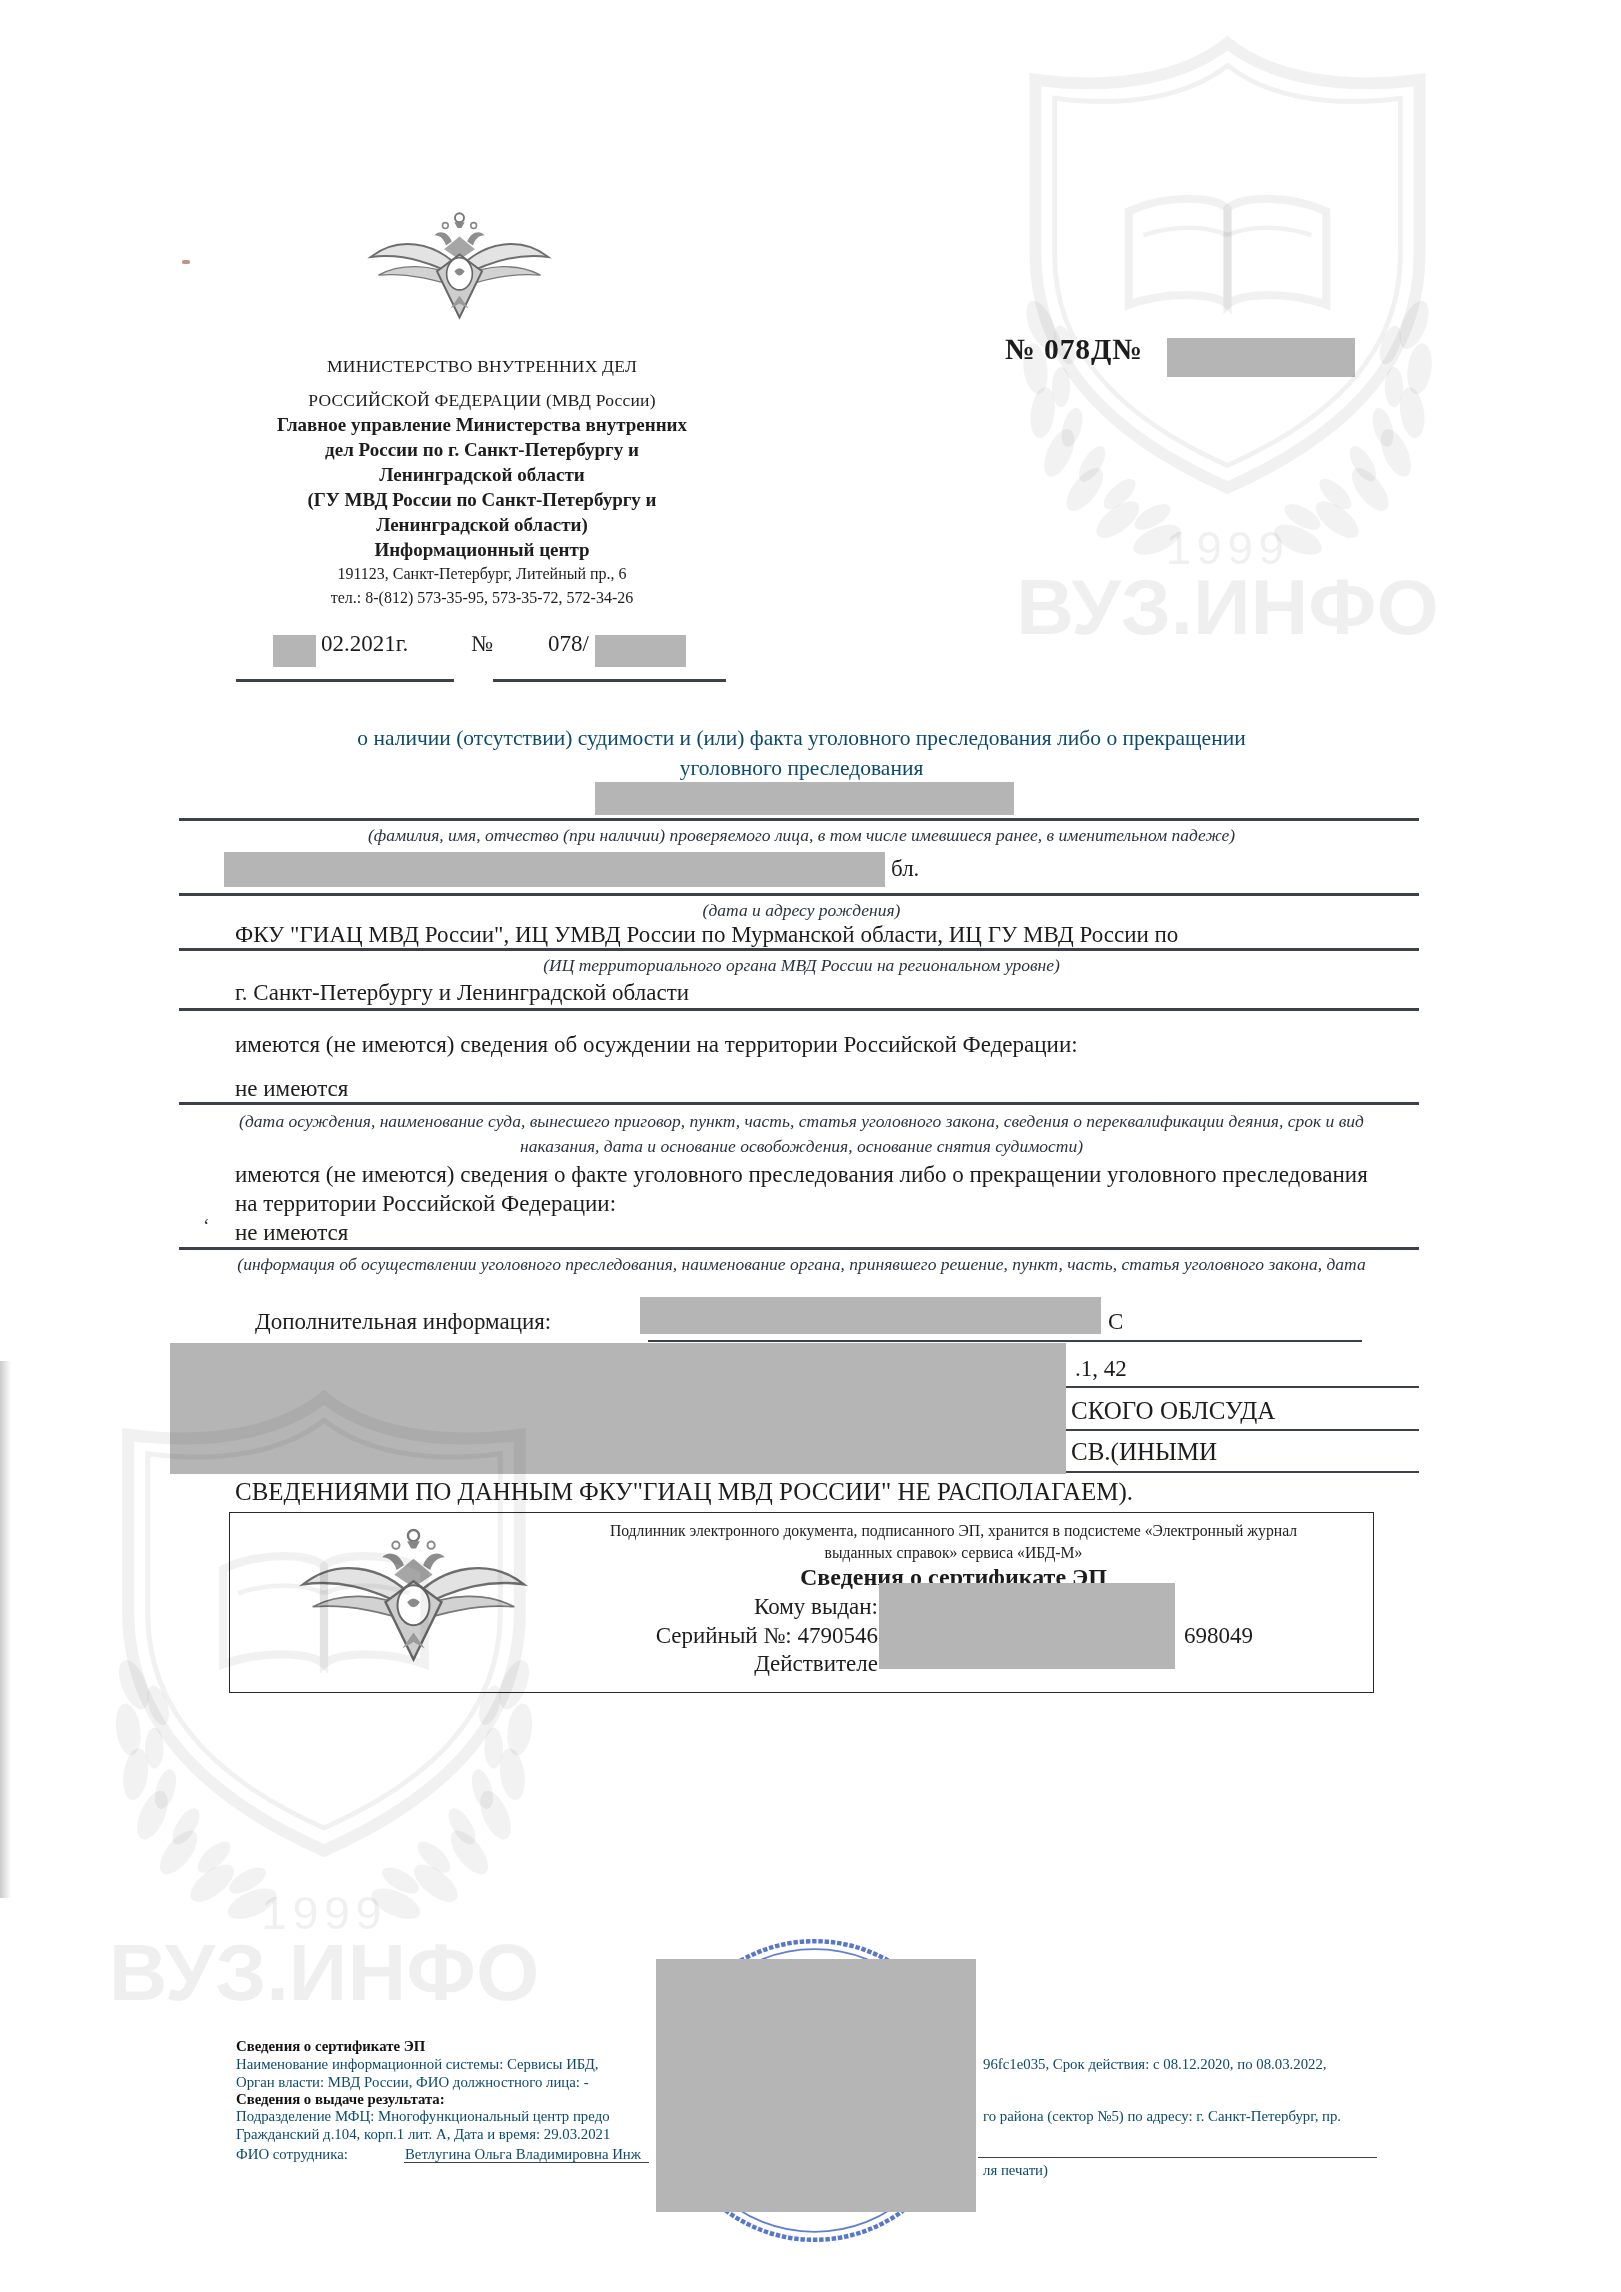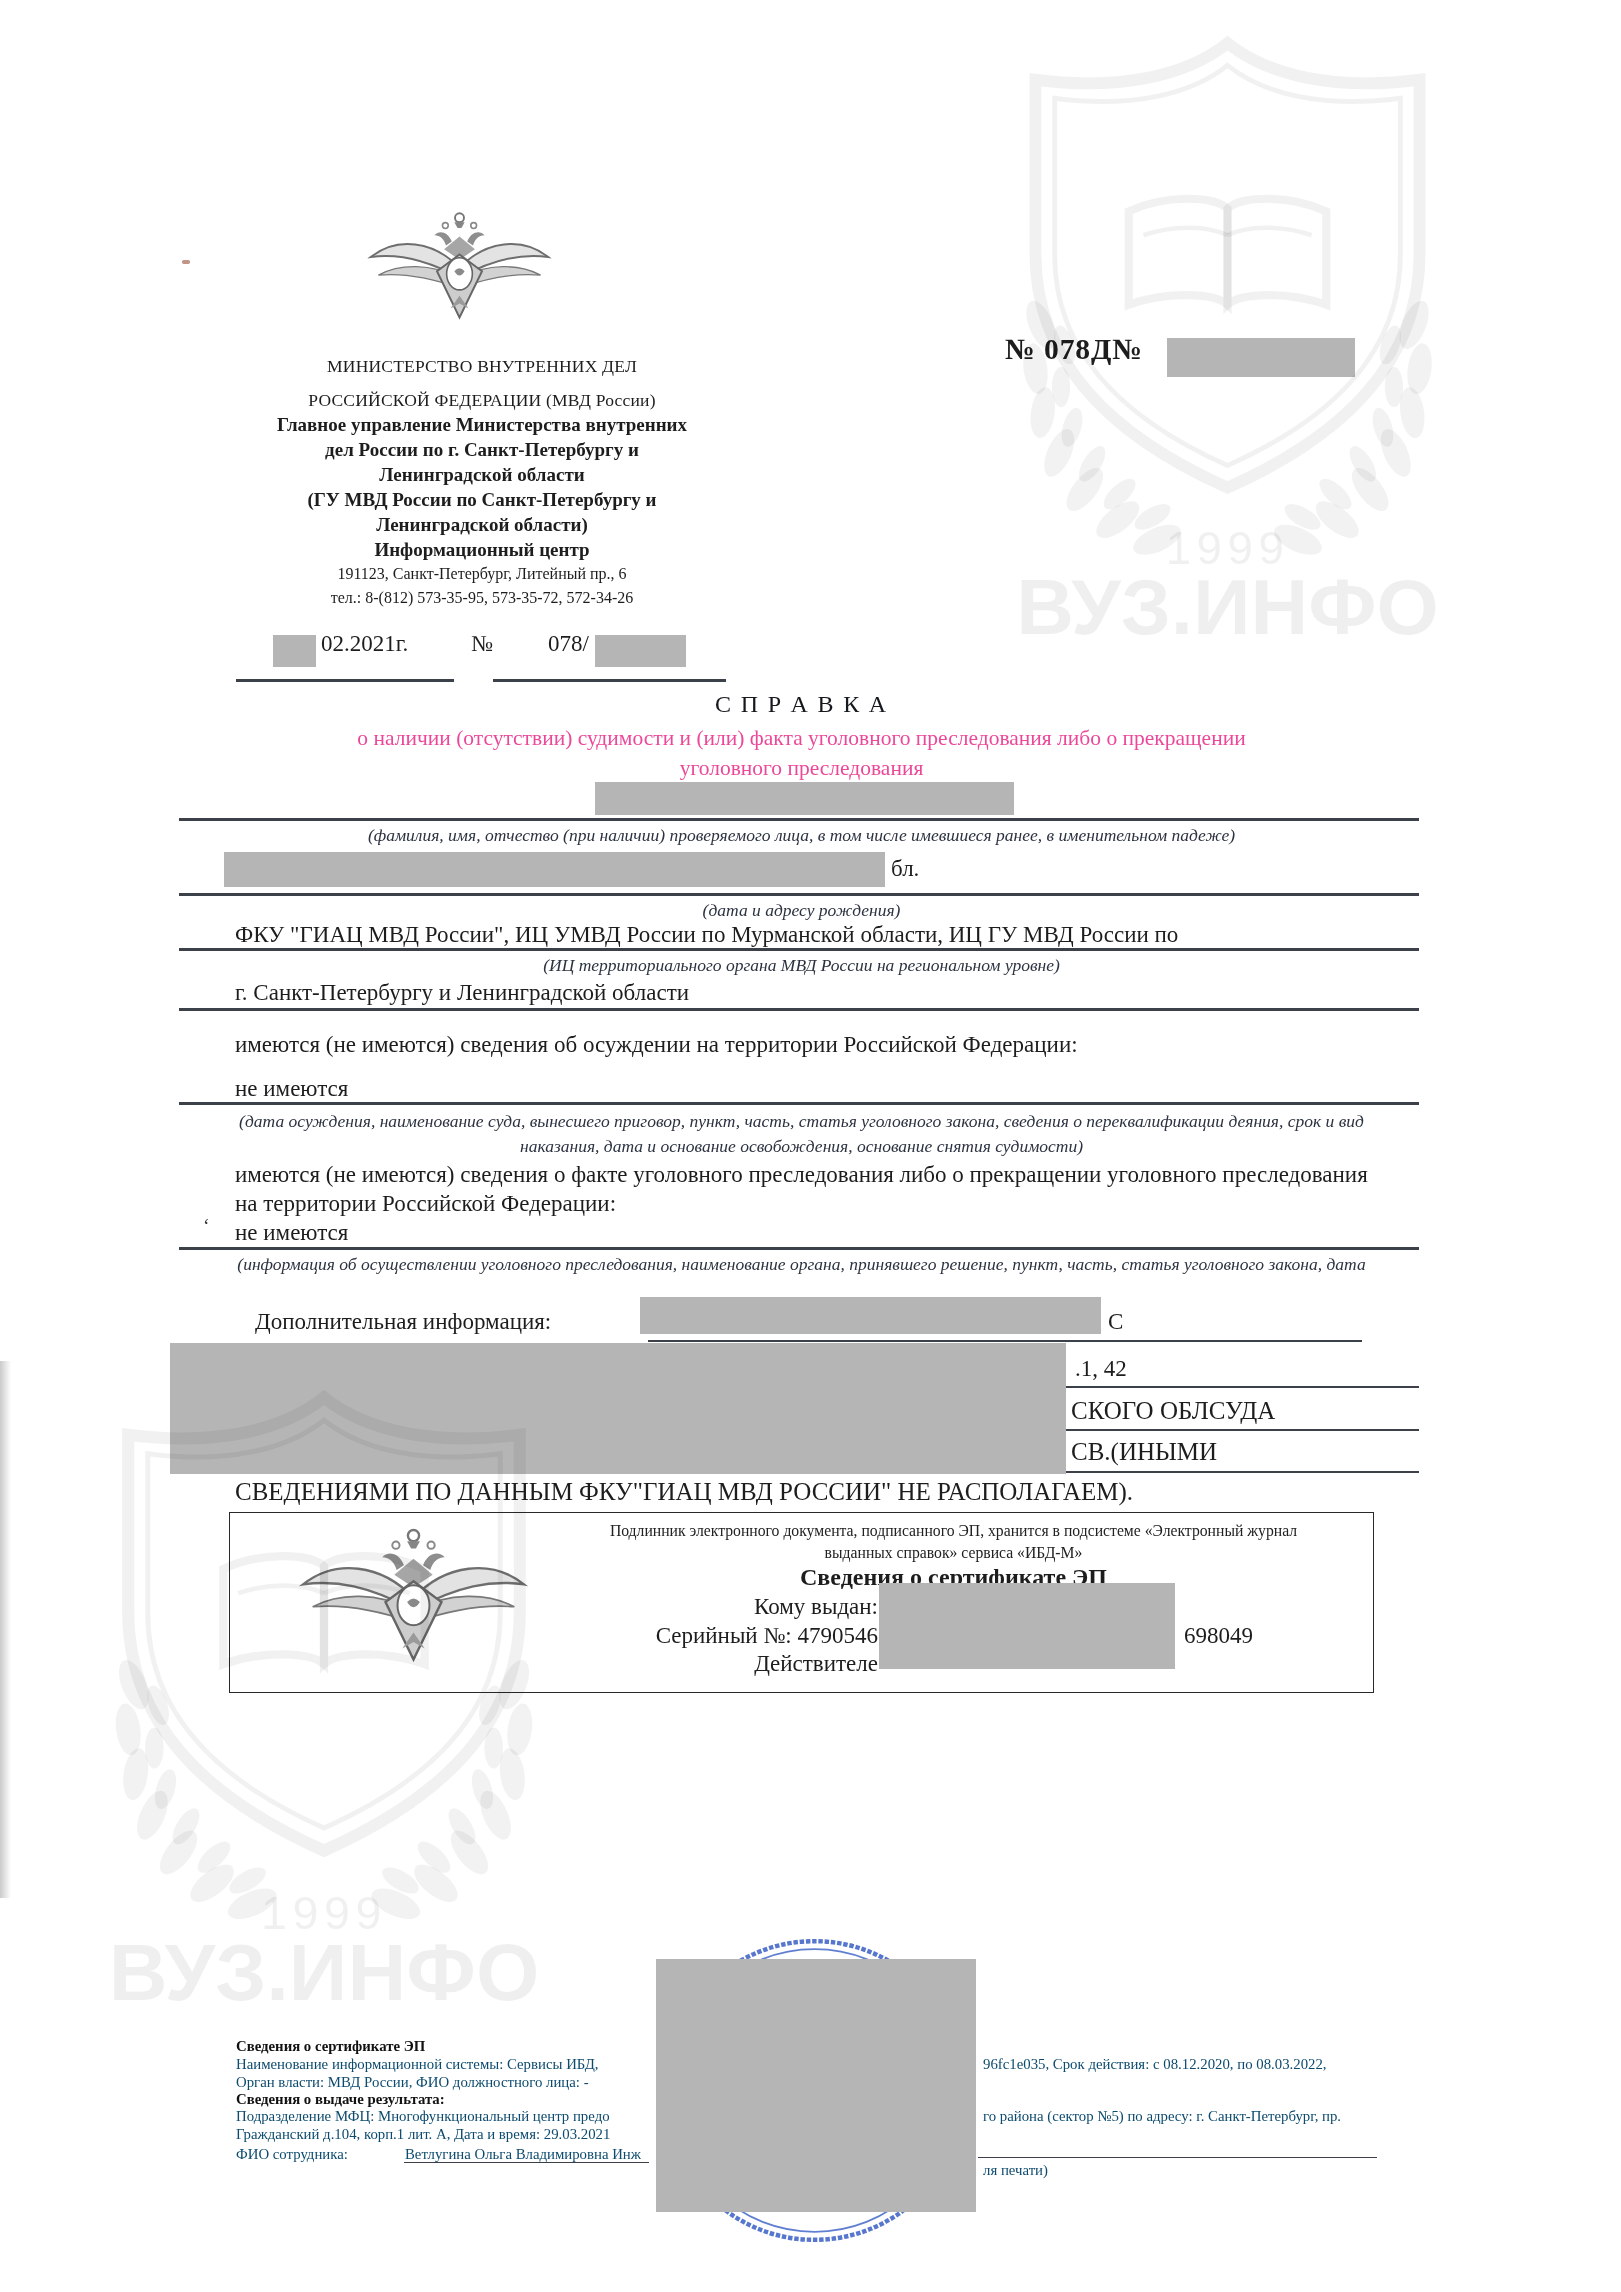--- a/index.html
+++ b/index.html
@@ -11,21 +11,21 @@
   .body26{font-size:23px;}
   .rule{position:absolute;height:2.7px;background:#3c4049;}
   .rule2{position:absolute;height:1.8px;background:#3c4049;}
   .redact{position:absolute;background:#b5b5b5;}
   .hdr-block{position:absolute;left:202px;top:344px;width:560px;text-align:center;}
   .hdr-min{font-size:17.5px;line-height:23px;letter-spacing:0.2px;margin-top:11px;}
   .hdr-bold{font-size:19px;line-height:25px;font-weight:bold;}
   .hdr-small{font-size:16px;line-height:24px;}
   .docno{font-size:29.6px;font-weight:bold;letter-spacing:0.9px;}
   .title{font-size:24px;letter-spacing:1.8px;color:#15181d;}
-  .subtitle{font-size:21.5px;color:#ec4899;}
+  .subtitle{font-size:21.5px;color:#0c4a6e;}
   .certbox{position:absolute;left:229px;top:1512px;width:1143px;height:179px;border:1.8px solid #2a2a2a;background:#fff;}
   .cert-small{font-size:15.7px;color:#222;}
   .cert-line{font-size:23px;}
   .cert-title{font-size:24px;font-weight:bold;}
   .cert-right{position:absolute;left:448px;width:430px;text-align:right;white-space:nowrap;}
   .foot{font-size:14.8px;color:#0c4a6e;}
   .foot-b{font-size:14.8px;font-weight:bold;color:#111;}
   .wm{position:absolute;pointer-events:none;z-index:60;}
   .wm text{font-family:"Liberation Sans","DejaVu Sans",sans-serif;}
   .stamp{position:absolute;z-index:2;}
@@ -88,21 +88,20 @@
   <div class="redact layer3" style="left:595px;top:635px;width:91px;height:32px"></div>
   <div class="rule layer1" style="left:236px;top:679px;width:218px"></div>
   <div class="rule layer1" style="left:493px;top:679px;width:233px"></div>
 
   <div class="t docno layer2" style="left:1005px;top:333px">№ 078Д№</div>
   <div class="redact layer3" style="left:1167px;top:338px;width:188px;height:39px"></div>
 
   <div class="speck"></div>
   <div class="scan-edge"></div>
 
-  <div class="t ctr title layer2" style="top:691px">С П Р А В К А</div>
   <div class="t ctr subtitle layer2" style="top:726px">о наличии (отсутствии) судимости и (или) факта уголовного преследования либо о прекращении</div>
   <div class="t ctr subtitle layer2" style="top:756px">уголовного преследования</div>
 
   <div class="redact layer3" style="left:595px;top:782px;width:419px;height:33px"></div>
   <div class="rule layer1" style="left:179px;top:818px;width:1240px"></div>
   <div class="cap layer2" style="top:825px">(фамилия, имя, отчество (при наличии) проверяемого лица, в том числе имевшиеся ранее, в именительном падеже)</div>
 
   <div class="redact layer3" style="left:224px;top:852px;width:661px;height:35px"></div>
   <div class="t body26 layer2" style="left:891px;top:856px">бл.</div>
   <div class="rule layer1" style="left:179px;top:893px;width:1240px"></div>

